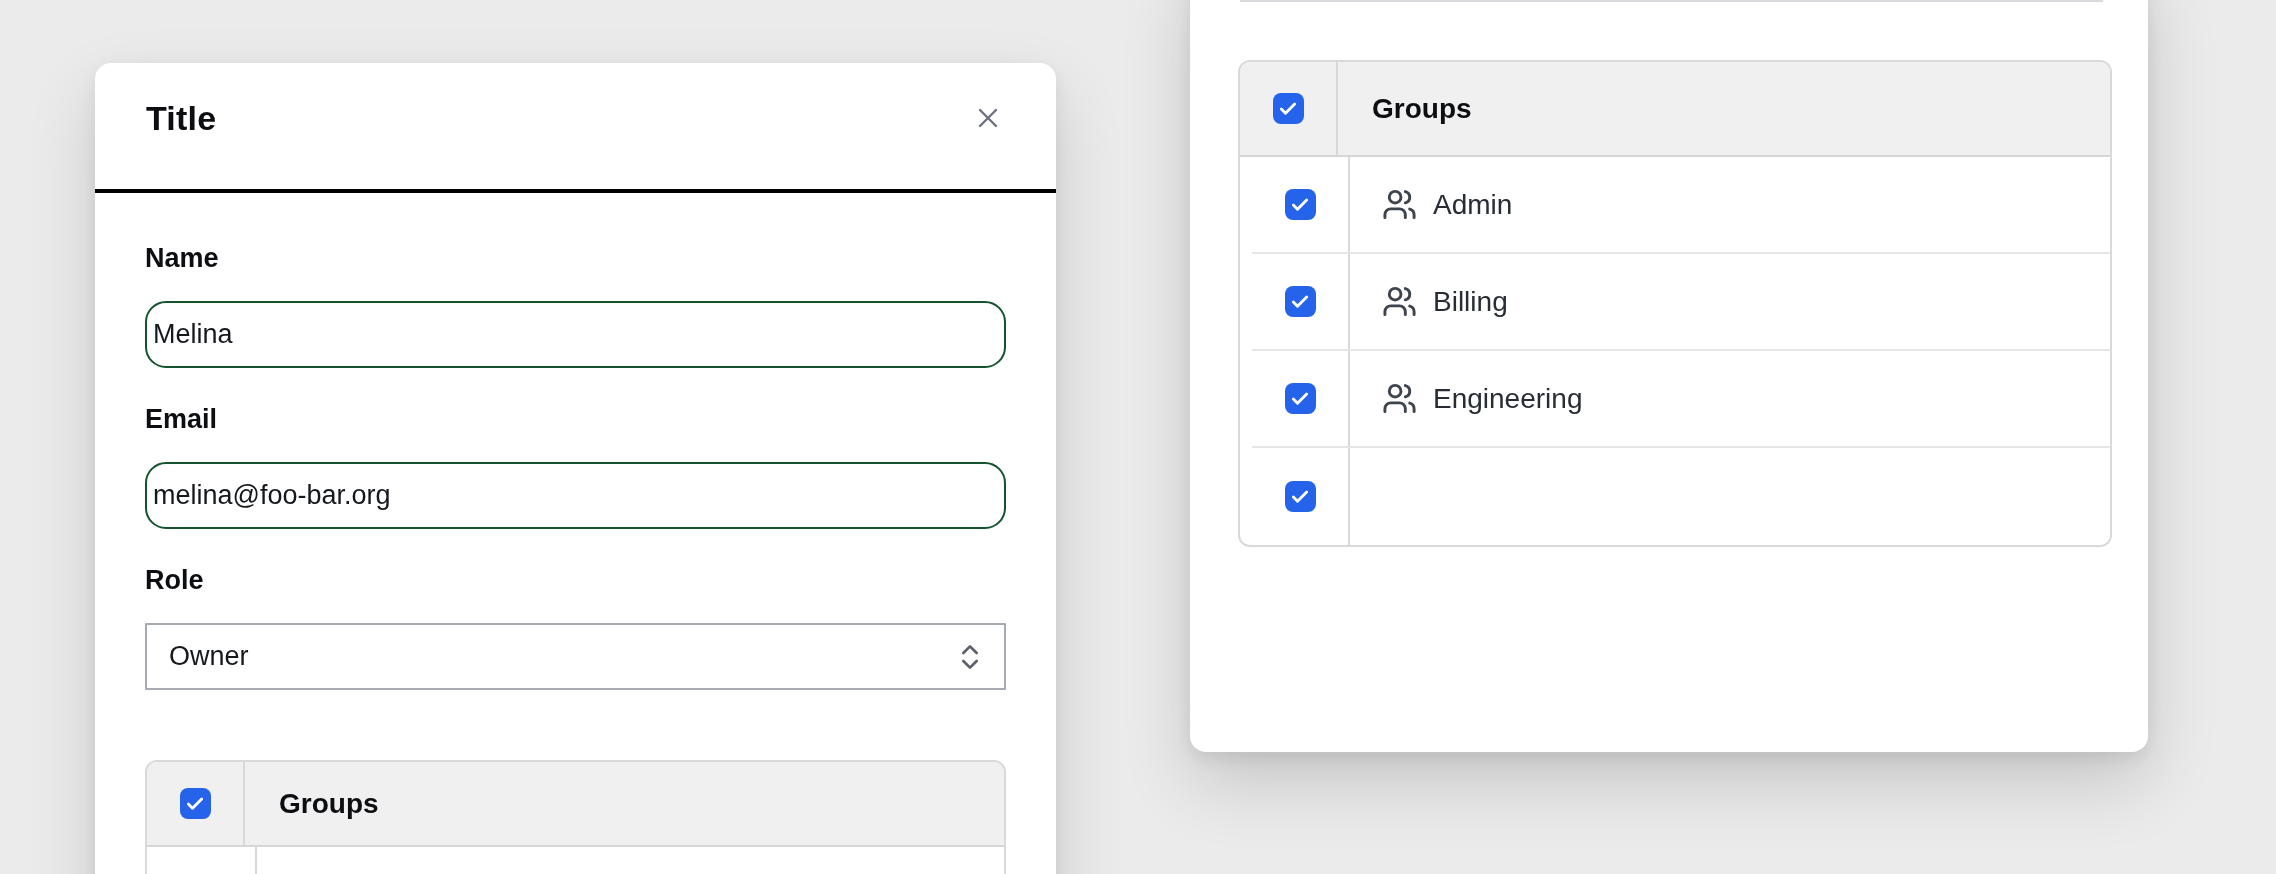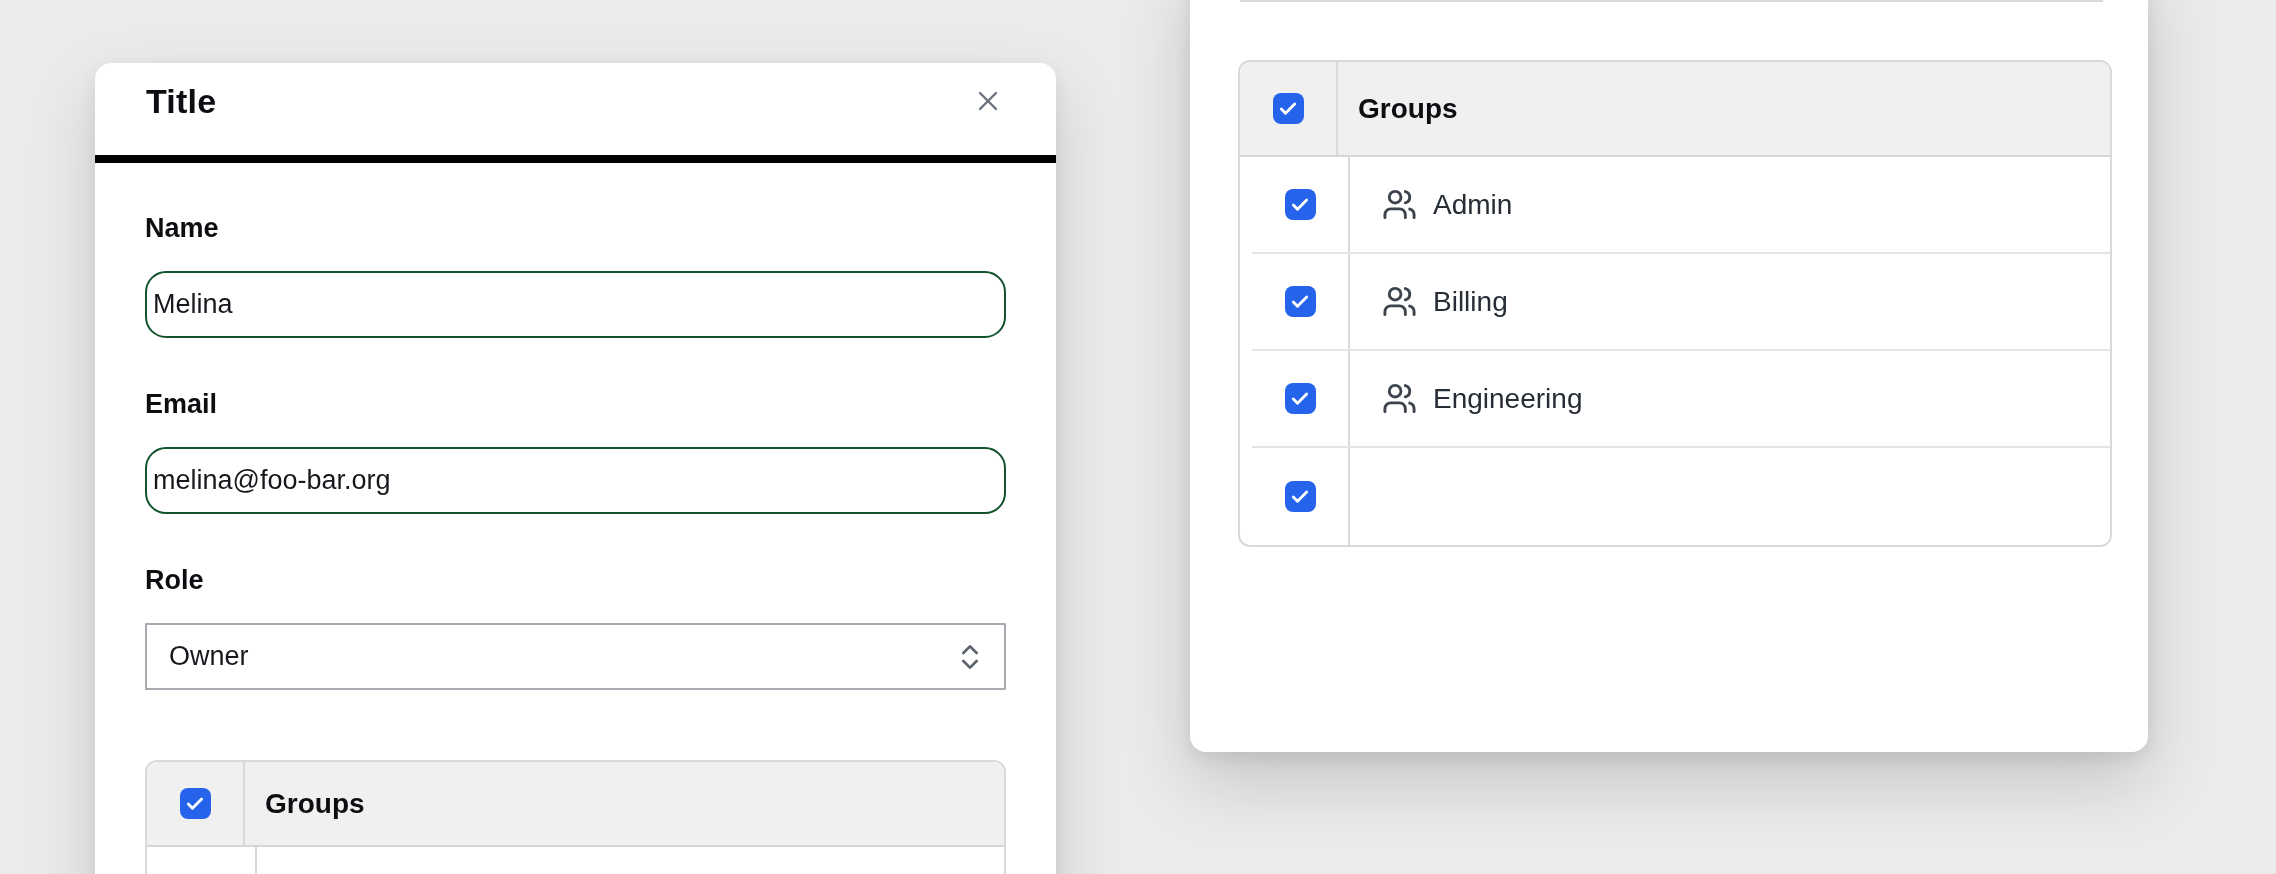--- a/index.html
+++ b/index.html
@@ -15,37 +15,37 @@
 
   
   .modal {
     position: absolute; left: 95px; top: 63px;
     width: 961px; height: 870px;
     background: #ffffff; border-radius: 16px;
     box-shadow: 0 30px 70px rgba(0,0,0,.14), 0 6px 18px rgba(0,0,0,.07);
     box-sizing: border-box;
   }
   .modal-header {
-    height: 100px; display: flex; align-items: center;
-    padding: 0 44px 16px 51px; border-bottom: 8px solid #000000;
+    height: 130px; display: flex; align-items: center;
+    padding: 0 44px 16px 51px; border-bottom: 4px solid #000000;
     box-sizing: border-box;
   }
   .modal-title {
     margin: 0; font-size: 34px; font-weight: 700; color: #0c0e11;
     letter-spacing: .2px;
   }
   .close-btn {
     margin-left: auto; width: 48px; height: 48px;
     display: flex; align-items: center; justify-content: center;
     background: none; border: none; padding: 0; cursor: pointer;
   }
   .close-btn svg { width: 32px; height: 32px; stroke: #6b7280; }
 
   .modal-body { padding: 0 50px; }
-  .field { margin-top: 50px; }
+  .field { margin-top: 35px; }
   .field:first-child { margin-top: 49px; }
   .field-label {
     display: block; font-size: 27px; line-height: 33px; font-weight: 700;
     color: #0c0e11; margin-bottom: 26px;
   }
   .text-input {
     display: block; width: 100%; box-sizing: border-box; height: 67px;
     border: 2px solid #14532d; border-radius: 21px; background: #fff;
     font-family: inherit; font-size: 27px; color: #15181c;
     padding: 0 6px; outline: none;
@@ -69,21 +69,21 @@
     box-sizing: border-box;
   }
   .modal-table .thead { height: 85px; }
   .panel-table .thead { height: 95px; }
   .col-check {
     width: 98px; flex: none; border-right: 2px solid #d9d9db;
     display: flex; align-items: center; justify-content: center;
     box-sizing: border-box;
   }
   .th-label {
-    display: flex; align-items: center; padding-left: 20px;
+    display: flex; align-items: center; padding-left: 34px;
     font-size: 28px; font-weight: 700; color: #0c0e11;
   }
   .trow {
     display: flex; height: 97px; border-bottom: 2px solid #e5e5e8;
     box-sizing: border-box; background: #fff; margin-left: 12px;
   }
   .trow:last-child { border-bottom: none; }
   .modal-table .trow { height: 90px; }
   .tcell {
     display: flex; align-items: center; padding-left: 32px; gap: 16px;

